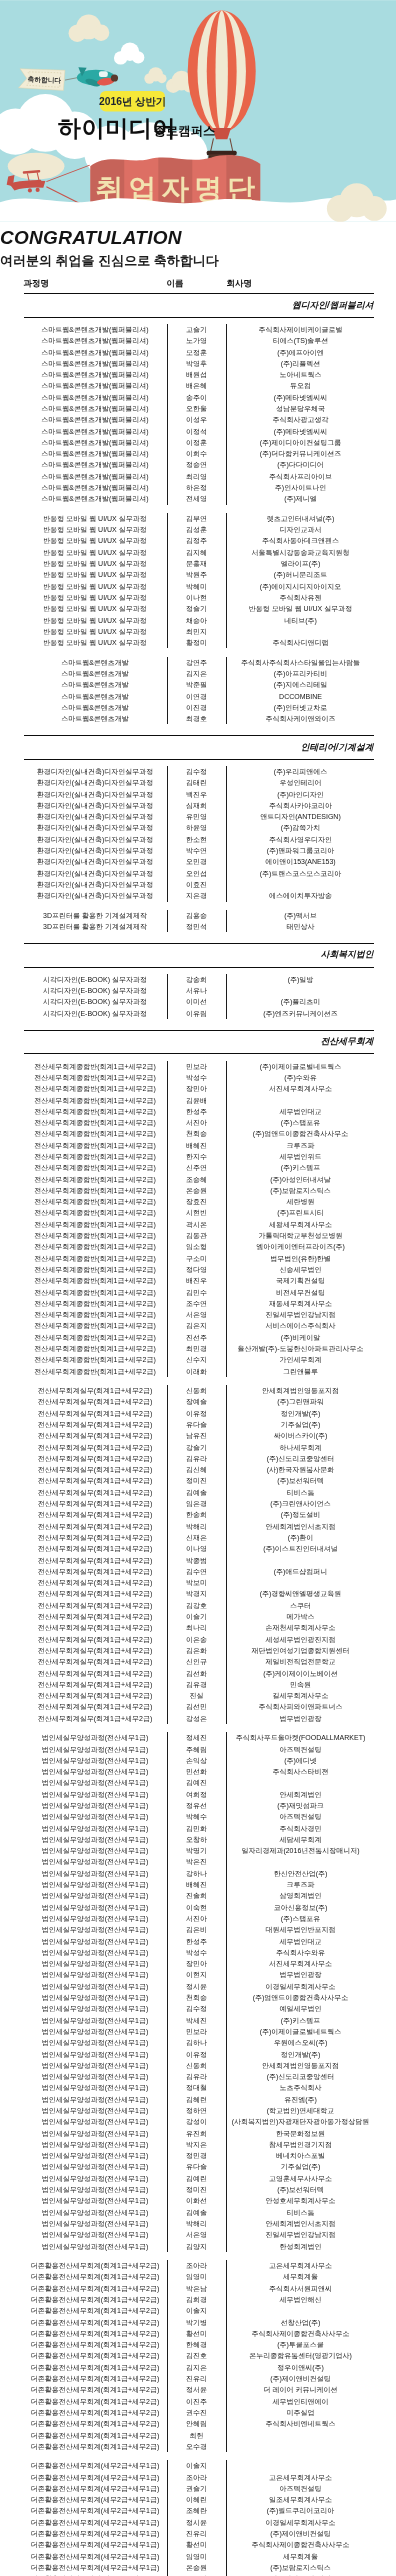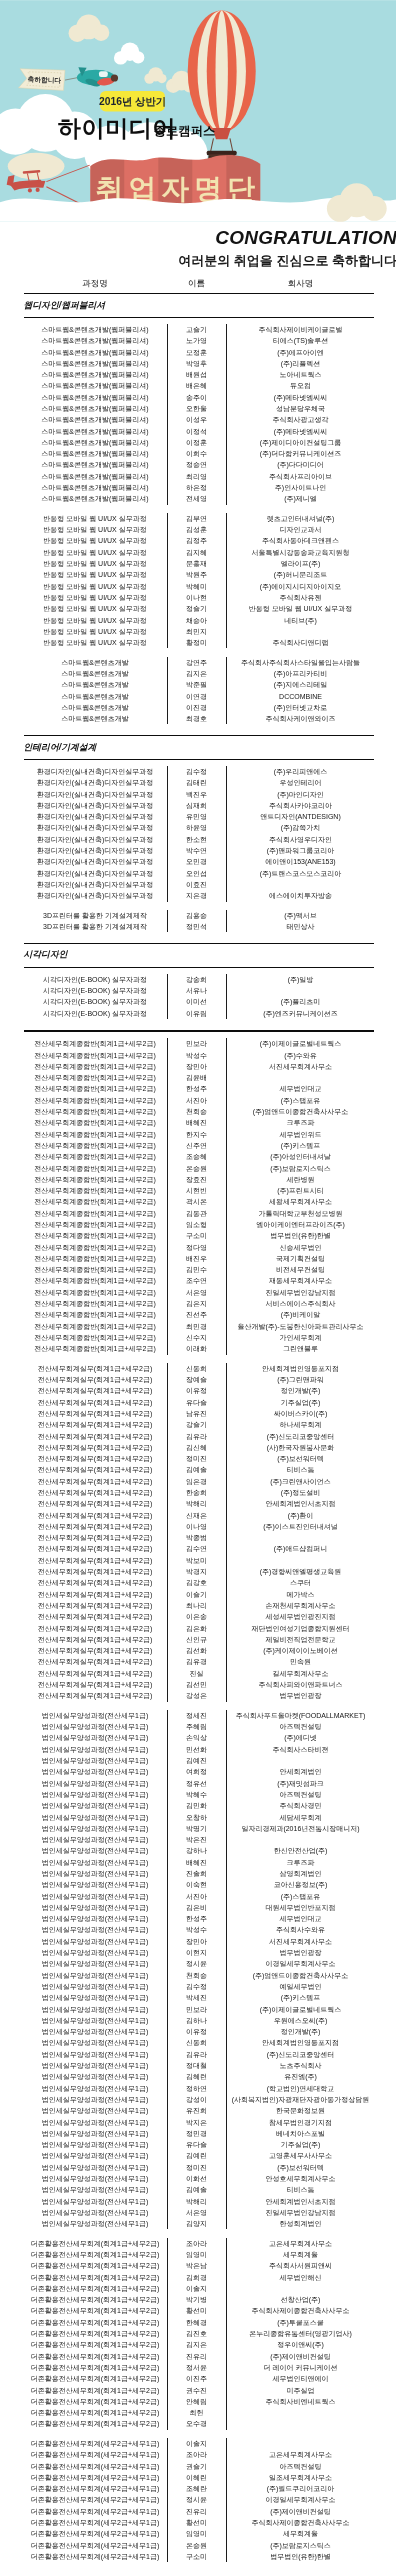--- a/index.html
+++ b/index.html
@@ -3,31 +3,31 @@
 <meta charset="utf-8">
 <style>
   html,body{margin:0;padding:0;background:#fff;}
   .poster{
     position:relative;width:397px;height:2937px;margin:0 auto;background:#ffffff;
     font-family:"Liberation Sans",sans-serif;color:#111;overflow:hidden;
   }
   
   .hero{display:block;width:397px;height:222px;}
   
-  .congrats{text-align:right;margin-top:5.2px;}
+  .congrats{text-align:left;margin-top:5.2px;}
   .congrats-title{font-size:19px;font-weight:bold;font-style:italic;letter-spacing:0.3px;color:#141414;}
   .congrats-sub{font-size:13px;font-weight:bold;margin-top:2.6px;color:#1c1c1c;}
   
   .tablewrap{width:350px;margin:0 auto;}
   .cols-header{display:grid;grid-template-columns:143px 60px 148px;margin-top:8.2px;}
-  .cols-header div{text-align:center;font-weight:normal;font-size:8.5px;line-height:11.3px;color:#0d0d0d;}
+  .cols-header div{text-align:left;font-weight:bold;font-size:8.5px;line-height:11.3px;color:#0d0d0d;}
   .section{margin-top:11px;}
   .section:first-of-type{margin-top:4.1px;}
   .section-rule{border-top:1px solid #0d0d0d;height:0;}
-  .section-title{text-align:left;font-size:8.8px;font-weight:bold;font-style:italic;padding:5.2px 0;color:#0d0d0d;}
+  .section-title{text-align:right;font-size:8.8px;font-weight:bold;font-style:italic;padding:5.2px 0;color:#0d0d0d;}
   .section-rows{padding-top:6.2px;}
   .group + .group{margin-top:8.2px;}
   .row{display:grid;grid-template-columns:143px 60px 148px;height:11.3px;}
   .cell{text-align:center;font-size:7px;line-height:11.3px;white-space:nowrap;overflow:hidden;color:#141414;}
   .cell.name{border-left:1px solid #1c1c1c;border-right:1px solid #1c1c1c;}
 </style>
 </head>
 <body>
 
 <div class="poster">
@@ -462,21 +462,21 @@
     <div class="cell">3D프린터를 활용한 기계설계제작</div>
     <div class="cell name">정민석</div>
     <div class="cell">태민상사</div>
   </div>
 </div>
           </div>
   </div>
 
   <div class="section">
     <div class="section-rule"></div>
-    <div class="section-title">시각디자인</div>
+    <div class="section-title">사회복지법인</div>
     <div class="section-rule"></div>
     <div class="section-rows">
             <div class="group">
   <div class="row">
     <div class="cell">시각디자인(E-BOOK) 실무자과정</div>
     <div class="cell name">강송희</div>
     <div class="cell">(주)일방</div>
   </div>
 
   <div class="row">
@@ -495,20 +495,21 @@
     <div class="cell">시각디자인(E-BOOK) 실무자과정</div>
     <div class="cell name">이유림</div>
     <div class="cell">(주)엔즈커뮤니케이션즈</div>
   </div>
 </div>
           </div>
   </div>
 
   <div class="section">
     <div class="section-rule"></div>
+    <div class="section-title">전산세무회계</div>
     <div class="section-rule"></div>
     <div class="section-rows">
             <div class="group">
   <div class="row">
     <div class="cell">전산세무회계종합반(회계1급+세무2급)</div>
     <div class="cell name">민보라</div>
     <div class="cell">(주)이제이글로벌네트웍스</div>
   </div>
 
   <div class="row">

